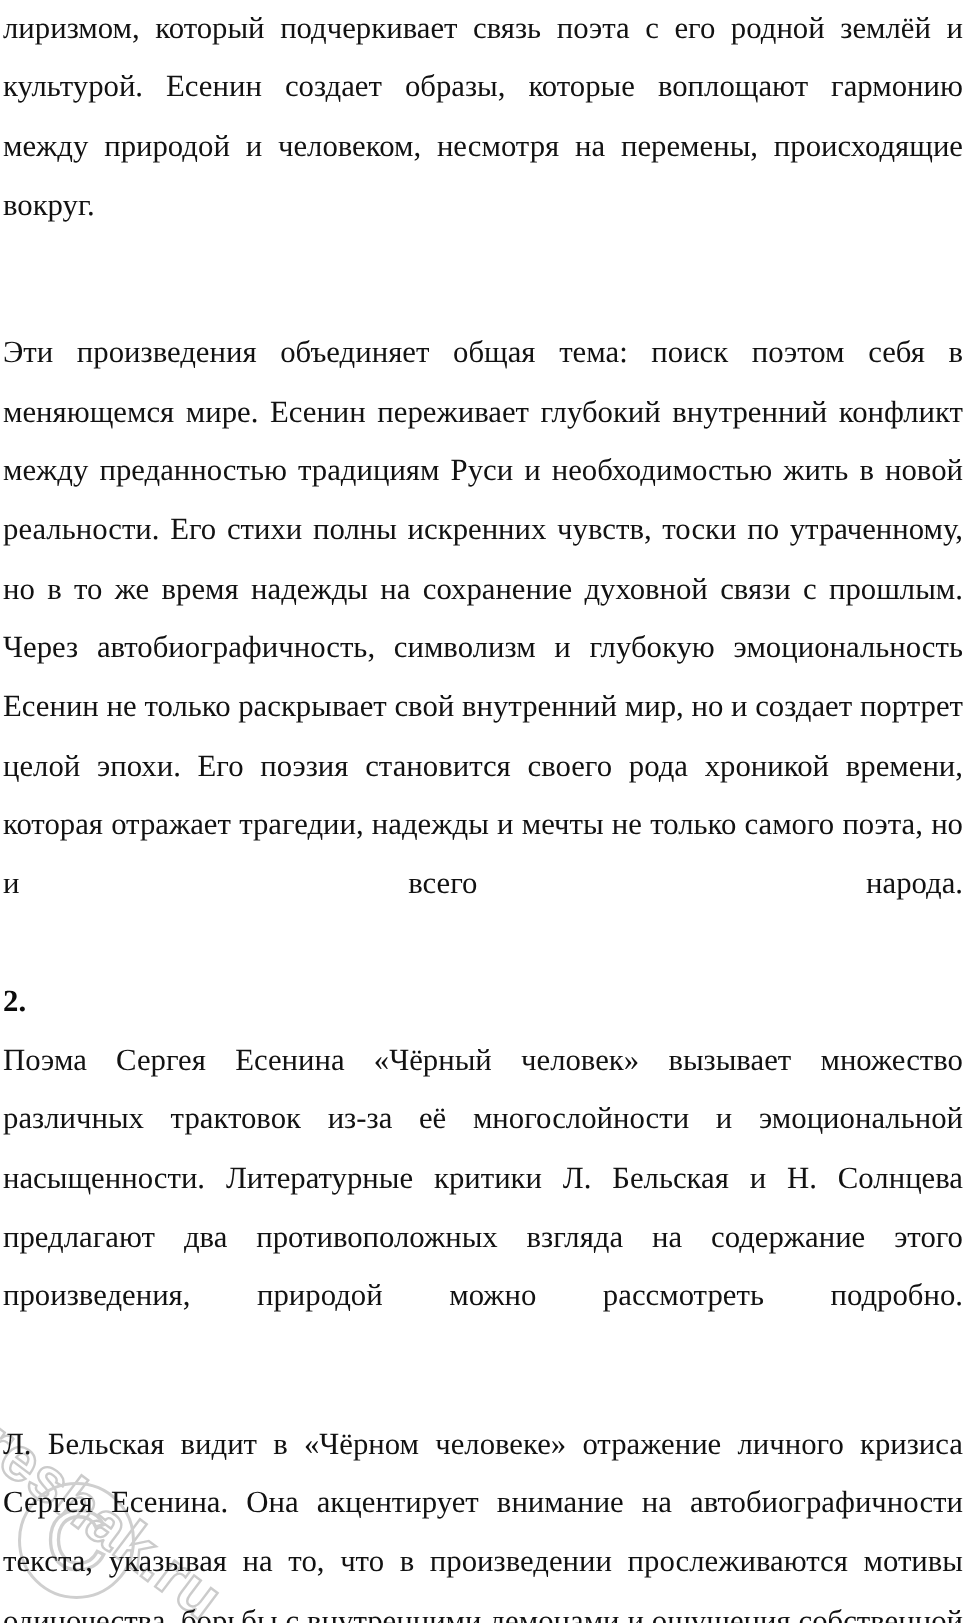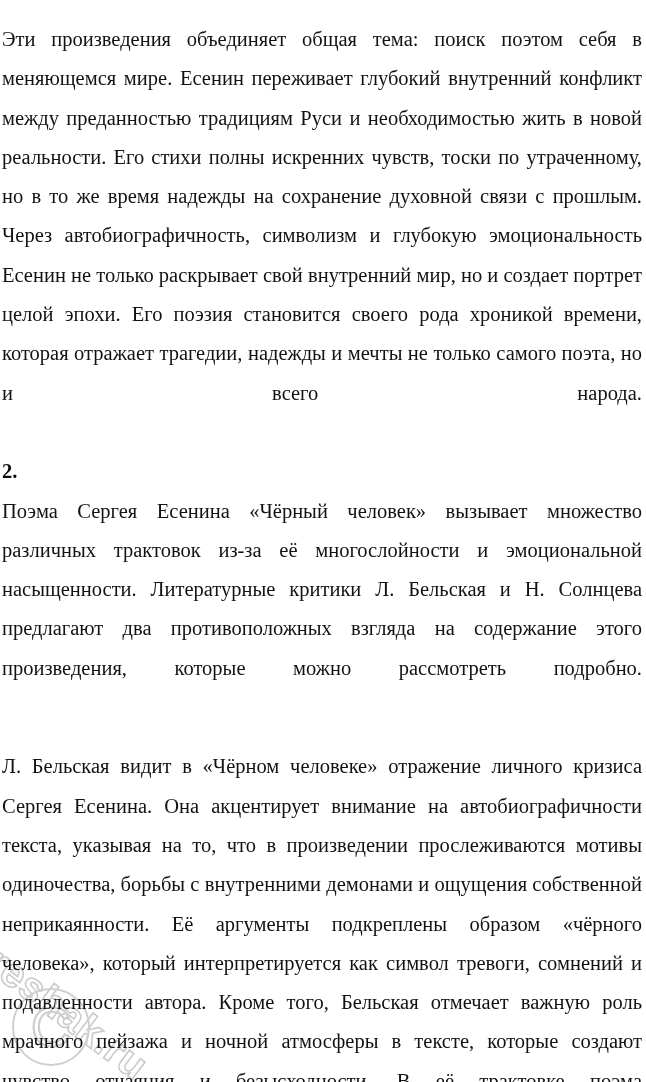--- a/index.html
+++ b/index.html
@@ -124,23 +124,24 @@
 
 <div id="page">
 
   <div id="watermark">
     <div class="wm-text">reshak.ru</div>
     <div class="wm-copy"></div>
   </div>
 
   <div id="content">
 
+    <p class="para">лиризмом, который подчеркивает связь поэта с его родной землёй и культурой. Есенин создает образы, которые воплощают гармонию между природой и человеком, несмотря на перемены, происходящие вокруг.</p>
 
     <p class="para gap-top">Эти произведения объединяет общая тема: поиск поэтом себя в меняющемся мире. Есенин переживает глубокий внутренний конфликт между преданностью традициям Руси и необходимостью жить в новой реальности. Его стихи полны искренних чувств, тоски по утраченному, но в то же время надежды на сохранение духовной связи с прошлым. Через автобиографичность, символизм и глубокую эмоциональность Есенин не только раскрывает свой внутренний мир, но и создает портрет целой эпохи. Его поэзия становится своего рода хроникой времени, которая отражает трагедии, надежды и мечты не только самого поэта, но и всего народа.</p>
 
     <h2 class="section-number">2.</h2>
 
-    <p class="para">Поэма Сергея Есенина «Чёрный человек» вызывает множество различных трактовок из-за её многослойности и эмоциональной насыщенности. Литературные критики Л. Бельская и Н. Солнцева предлагают два противоположных взгляда на содержание этого произведения, которые можно рассмотреть подробно.</p>
+    <p class="para">Поэма Сергея Есенина «Чёрный человек» вызывает множество различных трактовок из-за её многослойности и эмоциональной насыщенности. Литературные критики Л. Бельская и Н. Солнцева предлагают два противоположных взгляда на содержание этого произведения, природой можно рассмотреть подробно.</p>
 
     <p class="para gap-top">Л. Бельская видит в «Чёрном человеке» отражение личного кризиса Сергея Есенина. Она акцентирует внимание на автобиографичности текста, указывая на то, что в произведении прослеживаются мотивы одиночества, борьбы с внутренними демонами и ощущения собственной неприкаянности. Её аргументы подкреплены образом «чёрного человека», который интерпретируется как символ тревоги, сомнений и подавленности автора. Кроме того, Бельская отмечает важную роль мрачного пейзажа и ночной атмосферы в тексте, которые создают чувство отчаяния и безысходности. В её трактовке поэма</p>
 
   </div>
 </div>
 
 </body></html>

